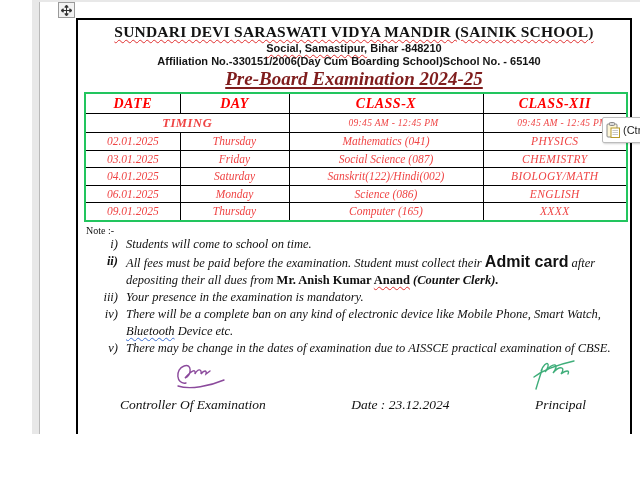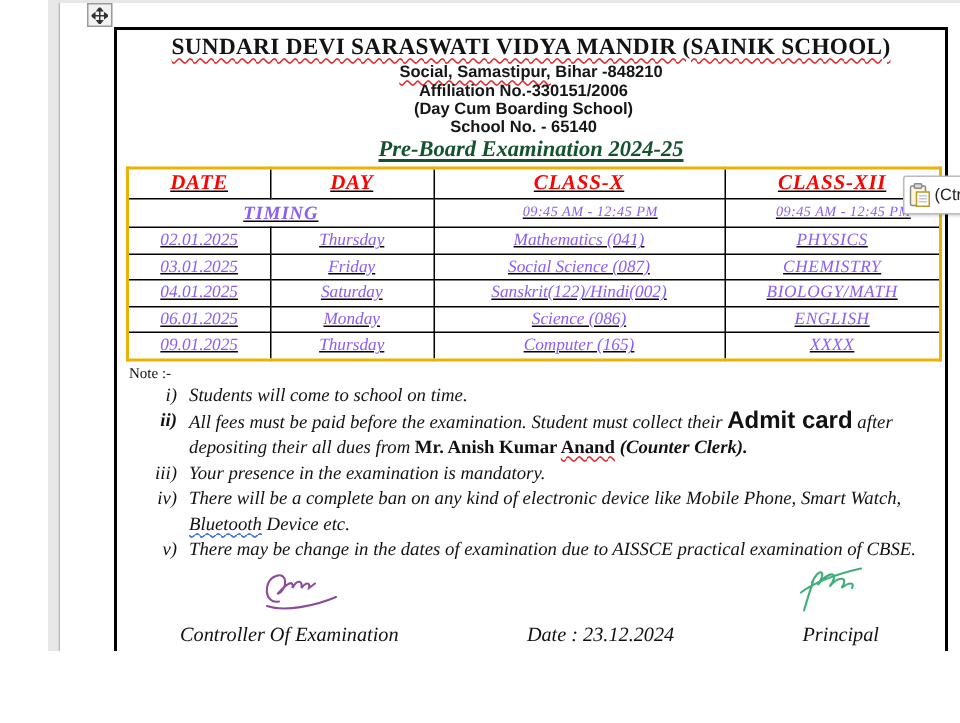--- a/index.html
+++ b/index.html
@@ -39,37 +39,37 @@
   .wavy-blue{
     text-decoration:underline;text-decoration-style:wavy;
     text-decoration-color:#3b6fd4;text-decoration-thickness:1px;
     text-underline-offset:2px;
   }
   .address{
     text-align:center;font-family:"Liberation Sans",sans-serif;
     font-weight:bold;font-size:11px;color:#151515;margin-top:1px;
   }
   .info-row{
-    display:flex;justify-content:flex-end;align-items:center;
+    display:flex;justify-content:center;align-items:center;
     padding:1px 28px 0 18px;
-    font-family:"Liberation Sans",sans-serif;font-weight:bold;font-size:11px;color:#151515;flex-direction:column;
+    font-family:"Liberation Sans",sans-serif;font-weight:bold;font-size:11px;color:#151515;
   }
   .exam-title{
     text-align:center;margin-top:1px;
-    font-style:italic;font-weight:bold;font-size:15px;color:#14532d;
+    font-style:italic;font-weight:bold;font-size:19px;color:#7f1d1d;
     text-decoration:underline;text-decoration-thickness:1.5px;text-underline-offset:2px;
   }
   
   table.sched{
     border-collapse:collapse;margin:2px 4px 0 6px;width:542px;
-    table-layout:fixed;border:2px solid #eab308;text-decoration:underline;
+    table-layout:fixed;border:2px solid #22c55e;
   }
   table.sched td{
     border:1px solid #000;text-align:center;vertical-align:middle;
-    font-style:italic;color:#8b5cf6;overflow:hidden;white-space:nowrap;
+    font-style:italic;color:#ef4444;overflow:hidden;white-space:nowrap;
   }
   tr.head td{
     font-size:14px;color:#ff0000;height:17px;font-weight:600;
     letter-spacing:.5px;
   }
   tr.timing td{height:16px;}
   td.timing-label{
     font-size:12.5px;color:#ff0000;font-weight:bold;letter-spacing:.6px;
   }
   td.time{font-size:9.5px;letter-spacing:.3px;padding-left:16px;}

